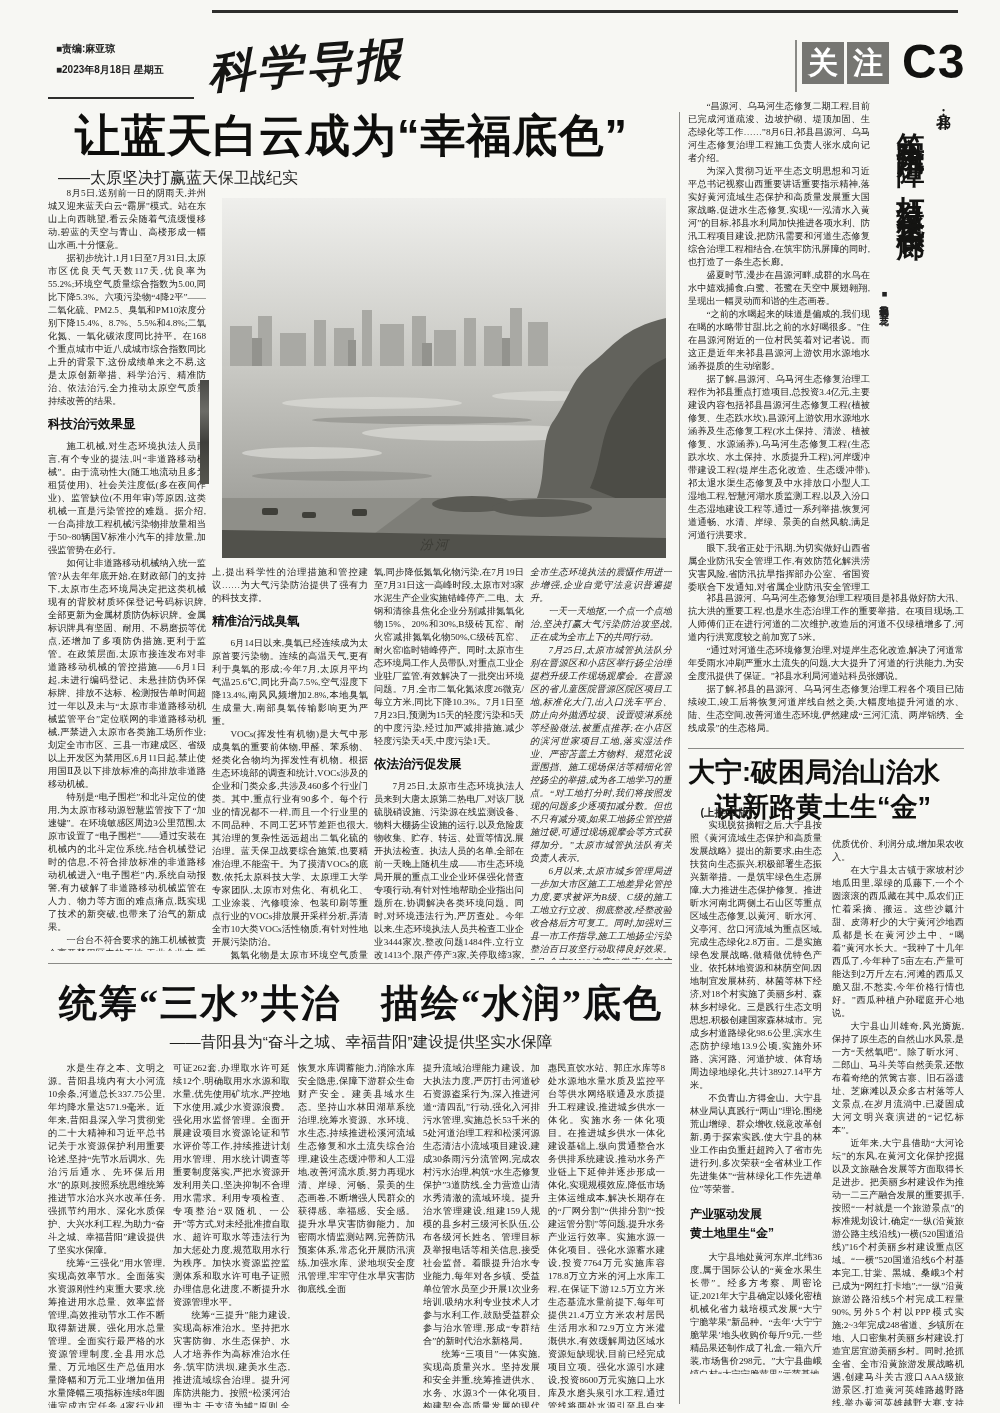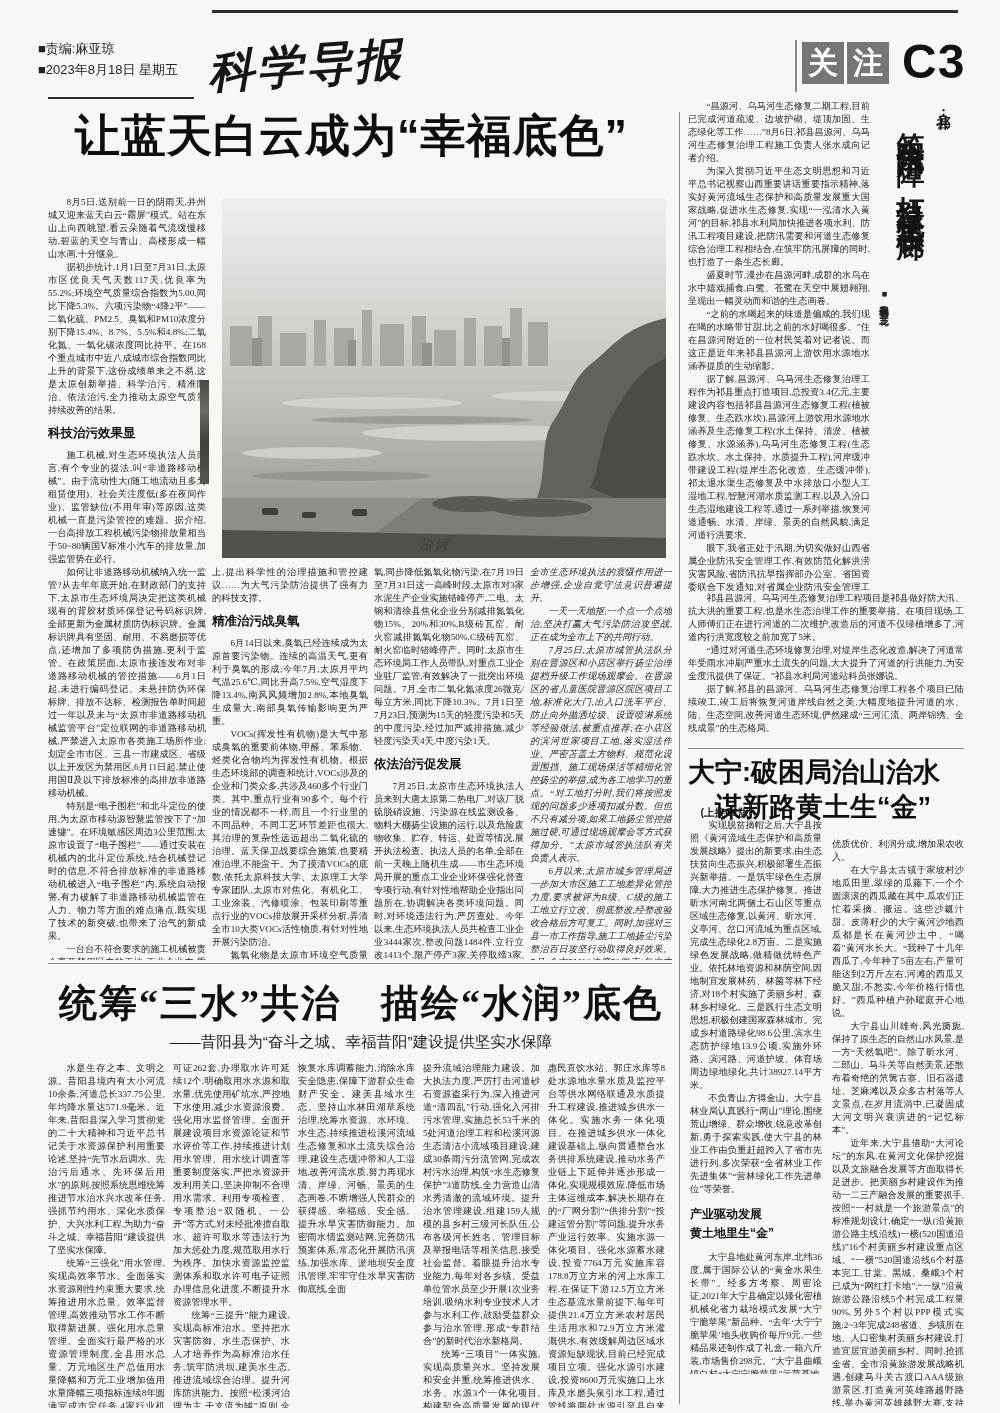--- a/index.html
+++ b/index.html
@@ -1,23 +1,23 @@
 <!DOCTYPE html>
 <html><head>
 <meta charset="utf-8">
 <style>
   html,body{margin:0;padding:0;background:#dddddb;}
   .page{position:relative;width:1000px;height:1413px;margin:0 auto;background:#f7f7f3;
         font-family:"Liberation Serif","DejaVu Serif",serif;color:#1b1b1b;overflow:hidden;}
   .rule-h{position:absolute;background:#2e2e2c;}
   .rule-thin{position:absolute;background:#8a8a86;}
   
-  .ed-block{position:absolute;left:38px;top:38px;width:150px;
+  .ed-block{position:absolute;left:56px;top:38px;width:150px;
             font-family:"Liberation Sans","DejaVu Sans",sans-serif;
-            font-size:13px;font-weight:normal;line-height:21px;color:#222;}
+            font-size:10px;font-weight:bold;line-height:21px;color:#222;}
   .masthead{position:absolute;left:208px;top:34px;width:230px;height:72px;
             font-style:italic;font-weight:bold;font-size:46px;letter-spacing:3px;
             transform:rotate(-4deg);color:#161614;}
   .sec-box{position:absolute;top:42px;width:42px;height:42px;background:#767672;color:#fff;
            font-family:"Liberation Sans","DejaVu Sans",sans-serif;font-weight:bold;font-size:30px;
            display:flex;align-items:center;justify-content:center;}
   .page-no{position:absolute;left:902px;top:34px;font-family:"Liberation Sans","DejaVu Sans",sans-serif;
            font-size:48px;font-weight:bold;color:#121210;letter-spacing:1px;}
   
   .lead-headline{position:absolute;left:48px;top:106px;width:626px;
@@ -77,22 +77,23 @@
   <div class="rule-thin" style="left:795px;top:40px;width:2px;height:52px;"></div>
   <div class="sec-box" style="left:802px;">
       <span>关</span>
     </div>
   <div class="sec-box" style="left:847px;">
       <span>注</span>
     </div>
   <div class="page-no">C3</div>
 
   <div class="lead-headline">让蓝天白云成为“幸福底色”</div>
-
-  <div class="col" style="left:48px;top:196px;width:158px;height:764px;">
+  <div class="lead-sub">——太原坚决打赢蓝天保卫战纪实</div>
+
+  <div class="col" style="left:48px;top:187px;width:158px;height:764px;">
       <p class="para">8月5日,送别前一日的阴雨天,并州城又迎来蓝天白云“霸屏”模式。站在东山上向西眺望,看云朵随着气流缓慢移动,碧蓝的天空与青山、高楼形成一幅山水画,十分惬意。</p>
       <p class="para">据初步统计,1月1日至7月31日,太原市区优良天气天数117天,优良率为55.2%;环境空气质量综合指数为5.00,同比下降5.3%。六项污染物“4降2平”——二氧化硫、PM2.5、臭氧和PM10浓度分别下降15.4%、8.7%、5.5%和4.8%;二氧化氮、一氧化碳浓度同比持平。在168个重点城市中近八成城市综合指数同比上升的背景下,这份成绩单来之不易,这是太原创新举措、科学治污、精准防治、依法治污,全力推动太原空气质量持续改善的结果。</p>
       <h3 class="subhead">科技治污效果显</h3>
       <p class="para">施工机械,对生态环境执法人员而言,有个专业的提法,叫“非道路移动机械”。由于流动性大(随工地流动且多为租赁使用)、社会关注度低(多在夜间作业)、监管缺位(不用年审)等原因,这类机械一直是污染管控的难题。据介绍,一台高排放工程机械污染物排放量相当于50~80辆国Ⅴ标准小汽车的排放量,加强监管势在必行。</p>
       <p class="para">如何让非道路移动机械纳入统一监管?从去年年底开始,在财政部门的支持下,太原市生态环境局决定把这类机械现有的背胶材质环保登记号码标识牌,全部更新为金属材质防伪标识牌。金属标识牌具有坚固、耐用、不易磨损等优点,还增加了多项防伪措施,更利于监管。在政策层面,太原市接连发布对非道路移动机械的管控措施——6月1日起,未进行编码登记、未悬挂防伪环保标牌、排放不达标、检测报告单时间超过一年以及未与“太原市非道路移动机械监管平台”定位联网的非道路移动机械,严禁进入太原市各类施工场所作业;划定全市市区、三县一市建成区、省级以上开发区为禁用区,6月11日起,禁止使用国Ⅱ及以下排放标准的高排放非道路移动机械。</p>
       <p class="para">特别是“电子围栏”和北斗定位的使用,为太原市移动源智慧监管按下了“加速键”。在环境敏感区周边3公里范围,太原市设置了“电子围栏”——通过安装在机械内的北斗定位系统,结合机械登记时的信息,不符合排放标准的非道路移动机械进入“电子围栏”内,系统自动报警,有力破解了非道路移动机械监管在人力、物力等方面的难点痛点,既实现了技术的新突破,也带来了治气的新成果。</p>
       <p class="para">一台台不符合要求的施工机械被责令离开禁用区内的工地;工业企业内,重点污染源在线监测、工业企业用电监测正“紧盯”着排污设备的“一举一动”;大气环境一体化管控系统,通过抓取气象站、环境空气质量标准站、环境空气质量微观站、环境空气质量移动站等子系统的数据,在挖掘与分析的基础</p>
     </div>
 
   <div class="photo">

